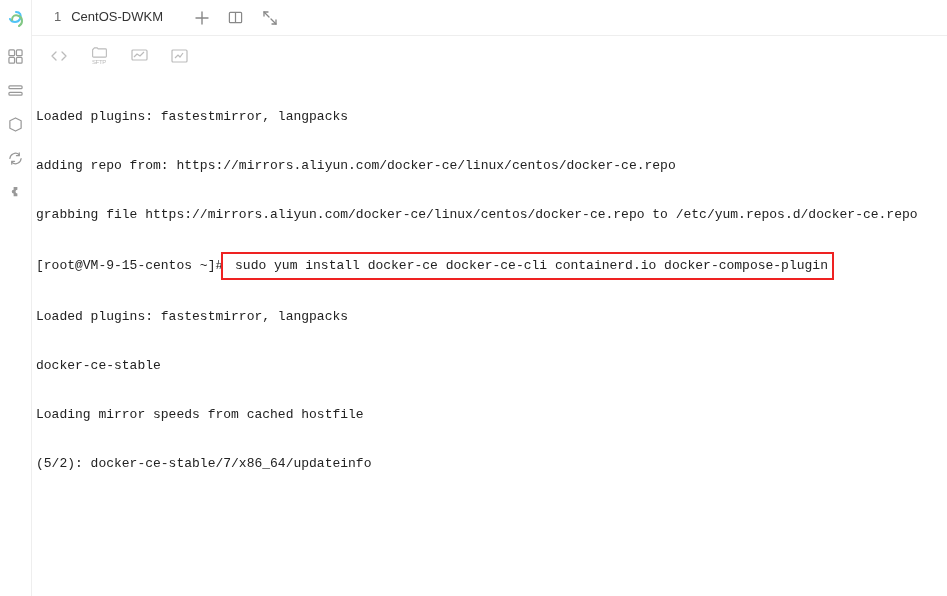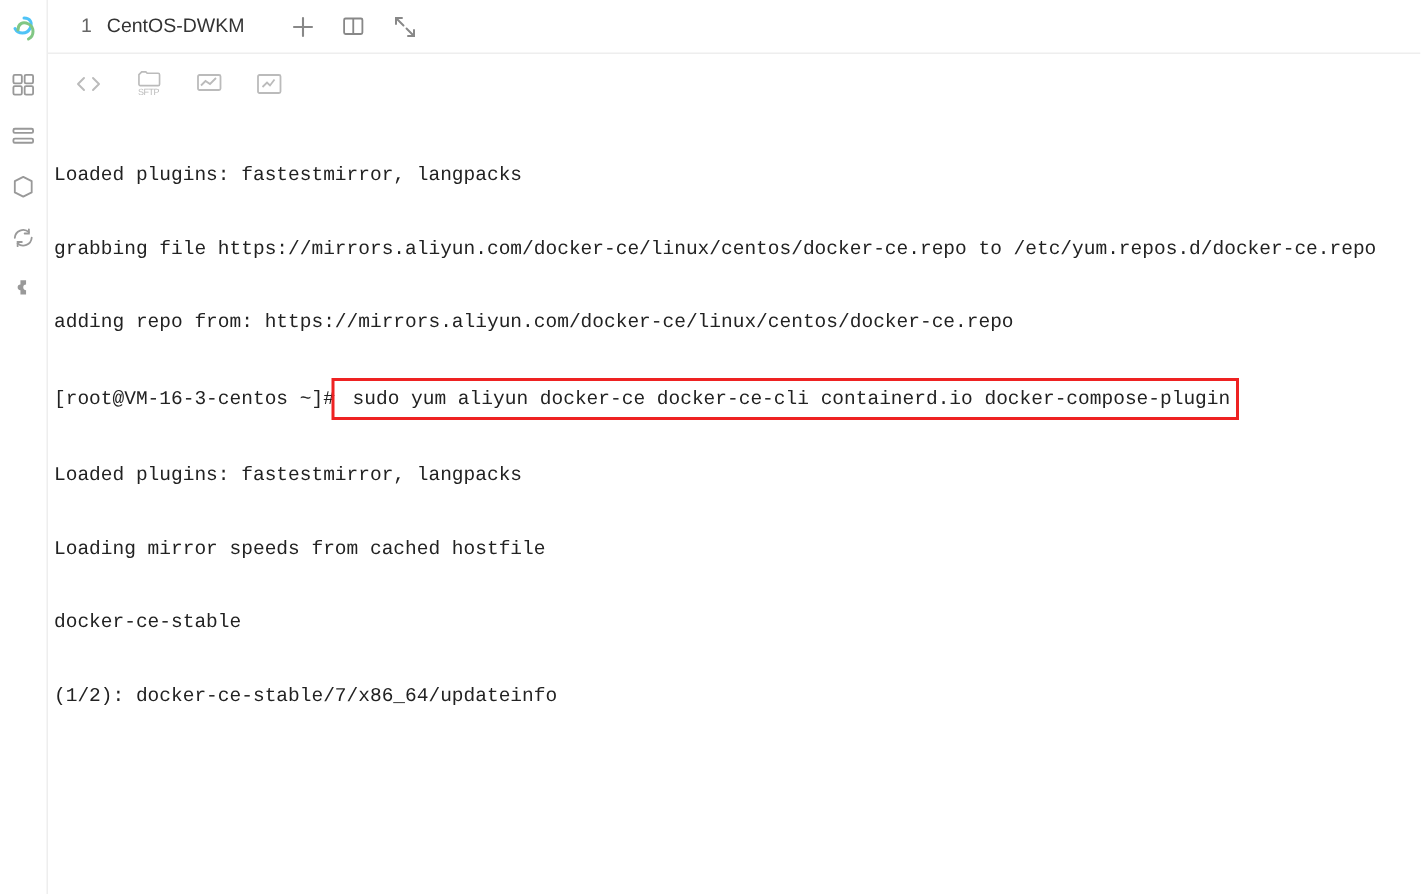--- a/index.html
+++ b/index.html
@@ -203,27 +203,27 @@
     <div class="tool-icon">
       <svg width="17" height="14" viewBox="0 0 17 14">
           <rect x="1" y="1" width="15" height="12" rx="1" fill="none" stroke="currentColor" stroke-width="1.2"></rect>
           <path d="M4 9l3-3 2 2 3-4" fill="none" stroke="currentColor" stroke-width="1.2"></path>
         </svg>
     </div>
   </div>
 
   <div class="terminal">
 <span class="line">Loaded plugins: fastestmirror, langpacks</span>
+<span class="line">adding repo from: https://mirrors.aliyun.com/docker-ce/linux/centos/docker-ce.repo</span>
 <span class="line">grabbing file https://mirrors.aliyun.com/docker-ce/linux/centos/docker-ce.repo to /etc/yum.repos.d/docker-ce.repo</span>
-<span class="line">adding repo from: https://mirrors.aliyun.com/docker-ce/linux/centos/docker-ce.repo</span>
-<span class="line"><span>[root@VM-16-3-centos ~]#</span><span class="hlbox"> sudo yum aliyun docker-ce docker-ce-cli containerd.io docker-compose-plugin</span></span>
+<span class="line"><span>[root@VM-9-15-centos ~]#</span><span class="hlbox"> sudo yum install docker-ce docker-ce-cli containerd.io docker-compose-plugin</span></span>
 <span class="line">Loaded plugins: fastestmirror, langpacks</span>
+<span class="line">docker-ce-stable</span>
 <span class="line">Loading mirror speeds from cached hostfile</span>
-<span class="line">docker-ce-stable</span>
-<span class="line">(1/2): docker-ce-stable/7/x86_64/updateinfo</span>
+<span class="line">(5/2): docker-ce-stable/7/x86_64/updateinfo</span>
 
 
 
 
 
 
 
 
 
 

